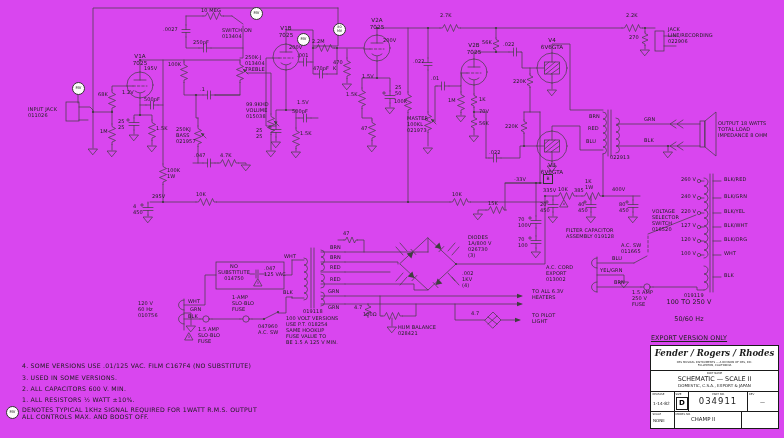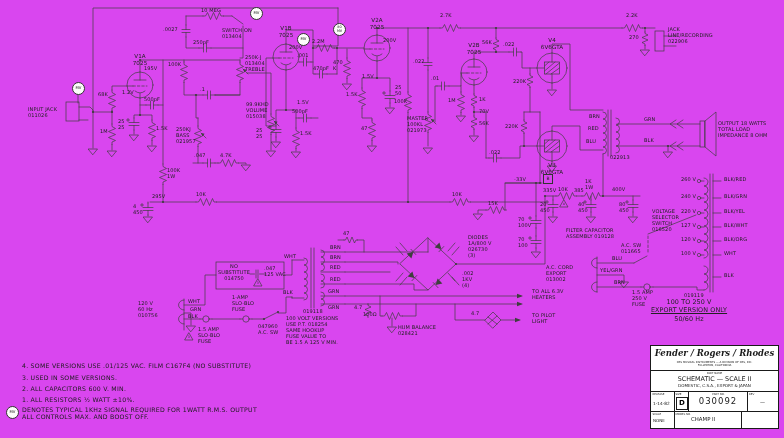--- a/index.html
+++ b/index.html
@@ -8,21 +8,21 @@
   svg.art{position:absolute;left:0;top:0;}
   svg.art *{stroke:#3f3f3f;stroke-width:.7;fill:none;stroke-linecap:round;}
   svg.art .f{fill:#3f3f3f;stroke:none;}
   svg.art .j{fill:#3f3f3f;stroke:none;}
   svg.art .dash{stroke-dasharray:2.5,2;}
   .lbl{position:absolute;font-size:5px;line-height:1.18;color:#222;white-space:pre-line;
        letter-spacing:.1px;}
   .c{transform:translateX(-50%);text-align:center;}
   .t{font-size:5.6px;}
   .n{font-size:6.2px;letter-spacing:.25px;color:#1b1b1b;}
-  .u{text-decoration:underline;}
+  .u{text-decoration:underline;margin-top:28px;}
   .big{font-size:6.4px;}
   .w{position:absolute;font-size:3.2px;color:#222;}
   .mvc{position:absolute;width:11px;height:11px;border:.9px solid #333;border-radius:50%;
        font-size:3.8px;line-height:10px;text-align:center;color:#222;background:#fdfdfb;}
   .mvc2{position:absolute;width:13px;height:13px;border:.9px solid #333;border-radius:50%;
        font-size:3.4px;line-height:1.05;text-align:center;color:#222;padding-top:2.4px;
        box-sizing:border-box;background:#fdfdfb;white-space:pre-line;}
   .bx{position:absolute;width:8px;height:8px;border:.8px solid #333;font-size:4.5px;
       line-height:7.5px;text-align:center;color:#222;}
   
@@ -582,21 +582,21 @@
   <div class="abs" style="left:0;top:37px;width:100%;text-align:center;font-size:4.1px">DOMESTIC, C.S.A., EXPORT &amp; JAPAN</div>
   <div class="hline" style="top:45px"></div>
   <div class="vline" style="left:23px;top:45px;height:37px"></div>
   <div class="vline" style="left:37px;top:45px;height:20px"></div>
   <div class="vline" style="left:96px;top:45px;height:20px"></div>
   <div class="abs fld" style="left:1.5px;top:46px">RELEASE</div>
   <div class="abs" style="left:2px;top:55px;font-size:4.3px">1-14-82</div>
   <div class="abs fld" style="left:24.5px;top:46px">SIZE</div>
   <div class="dbox" style="left:25px;top:51px">D</div>
   <div class="abs fld" style="left:38.5px;top:46px;width:58px;text-align:center">PART NO.</div>
-  <div class="abs" style="left:38px;top:50px;width:58px;text-align:center;font-size:8.5px;letter-spacing:1px">030092</div>
+  <div class="abs" style="left:38px;top:50px;width:58px;text-align:center;font-size:8.5px;letter-spacing:1px">034911</div>
   <div class="abs fld" style="left:98px;top:46px">REV</div>
   <div class="abs" style="left:96px;top:53px;width:31px;text-align:center;font-size:5px">—</div>
   <div class="hline" style="top:65px"></div>
   <div class="abs fld" style="left:1.5px;top:66px">SCALE</div>
   <div class="abs" style="left:2px;top:72px;font-size:4.1px">NONE</div>
   <div class="abs fld" style="left:24.5px;top:66px">MODEL NO.</div>
   <div class="abs" style="left:40px;top:70px;font-size:5.4px">CHAMP II</div>
   <div class="vline" style="left:90px;top:65px;height:17px"></div>
 </div>
 

